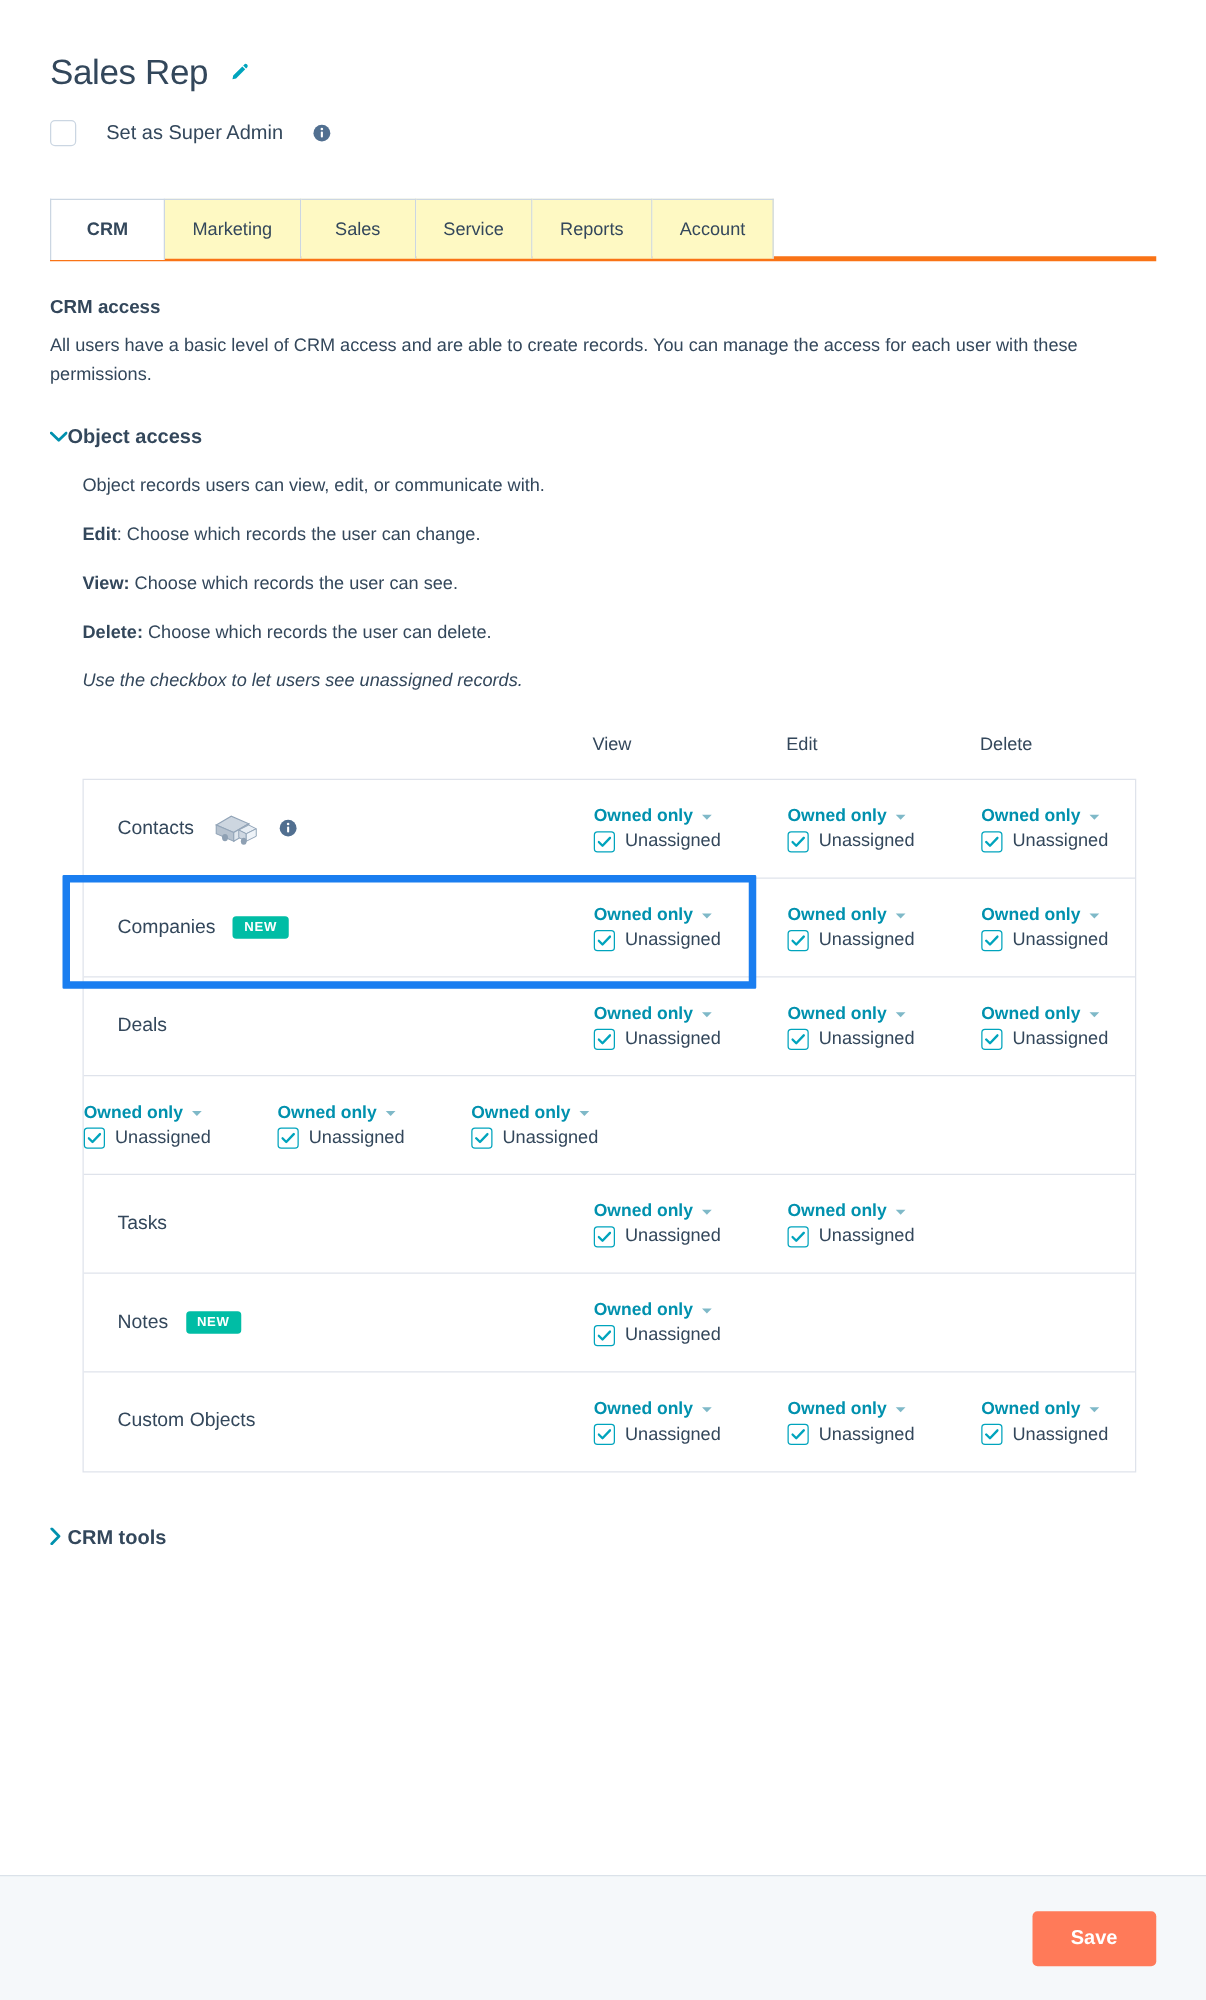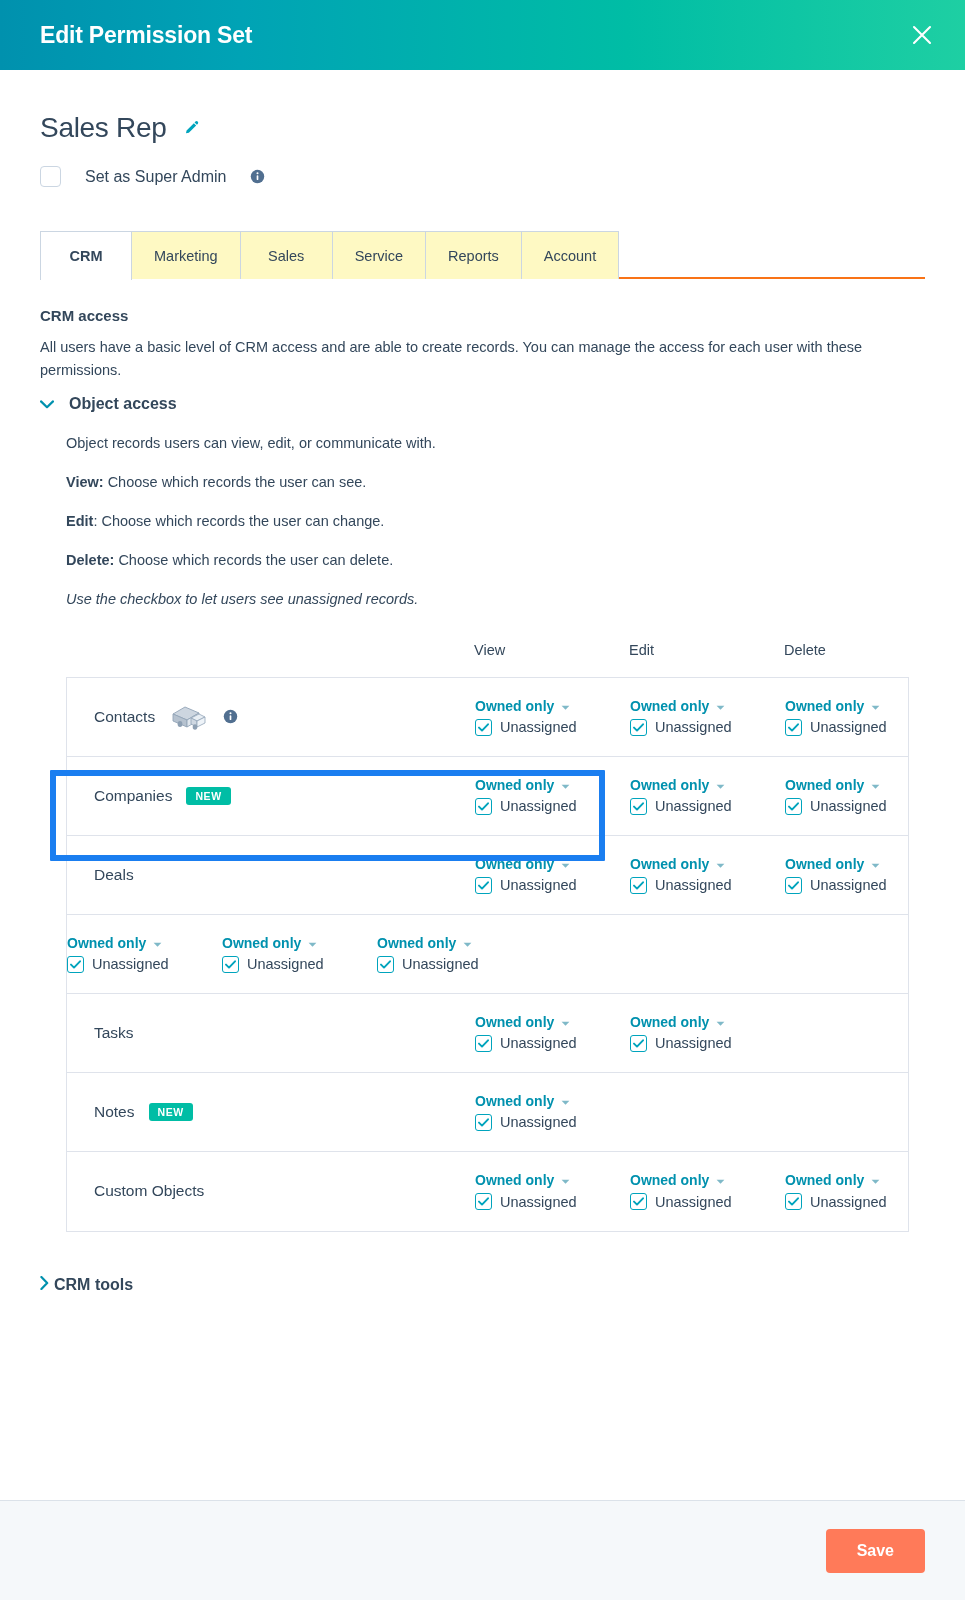--- a/index.html
+++ b/index.html
@@ -85,22 +85,22 @@
     font-size: 16px;
     color: #33475b;
     font-weight: 300;
   }
   .info-icon { display: inline-flex; align-items: center; cursor: pointer; }
 
   
   .tabs {
     margin-top: 44px;
     display: flex;
-    align-items: flex-start;
-    border-bottom: 2px solid #f97316;
+    align-items: center;
+    border-bottom: 4px solid #f97316;
     height: 48px;
   }
   .tab {
     height: 48px;
     padding: 0 22px;
     min-width: 92px;
     display: flex;
     align-items: center;
     justify-content: center;
     font-size: 14.5px;
@@ -131,24 +131,24 @@
   .section-desc {
     margin-top: 12px;
     font-size: 14.5px;
     line-height: 1.62;
     color: #33475b;
     font-weight: 300;
     max-width: 845px;
   }
 
   .accordion {
-    margin-top: 12px;
-    display: flex;
-    align-items: center;
-    gap: 15px;
+    margin-top: 28px;
+    display: flex;
+    align-items: center;
+    gap: 0;
     cursor: pointer;
   }
   .accordion-title {
     font-size: 16px;
     font-weight: bold;
     color: #33475b;
   }
 
   .accordion-content { padding-left: 26px; }
 
@@ -302,28 +302,20 @@
     cursor: pointer;
     font-family: "Liberation Sans", sans-serif;
     min-width: 86px;
   }
 </style>
 </head>
 <body>
 
 <div class="modal">
 
-  <div class="modal-header">
-    <div class="modal-title">Edit Permission Set</div>
-    <div class="close-btn">
-      <svg width="22" height="22" viewBox="0 0 22 22" aria-hidden="true">
-        <path d="M3 3 L19 19 M19 3 L3 19" stroke="#ffffff" stroke-width="2.1" stroke-linecap="round"></path>
-      </svg>
-    </div>
-  </div>
 
   <div class="modal-body">
 
     <div class="perm-name-row">
       <div class="perm-name">Sales Rep</div>
       <span class="pencil-icon">
         <svg width="17" height="17" viewBox="0 0 20 20" aria-hidden="true">
           <path d="M14.6 1.9a1.9 1.9 0 0 1 2.7 2.7l-1 1-2.7-2.7 1-1z" fill="#00a4bd"></path>
           <path d="M12.8 3.7l2.7 2.7-8.6 8.6-3.4.7.7-3.4 8.6-8.6z" fill="#00a4bd"></path>
         </svg>
@@ -372,24 +364,24 @@
           <path d="M1 1.4L7 7.2L13 1.4" stroke="#0091ae" stroke-width="2.2" fill="none" stroke-linecap="round" stroke-linejoin="round"></path>
         </svg>
       </span>
       <span class="accordion-title">Object access</span>
     </div>
 
     <div class="accordion-content">
       <div class="sub-desc">Object records users can view, edit, or communicate with.</div>
 
       <div class="def-line">
-        <b>View:</b><span> Choose which records the user can see.</span>
+        <b>Edit</b><span>: Choose which records the user can change.</span>
       </div>
       <div class="def-line">
-        <b>Edit</b><span>: Choose which records the user can change.</span>
+        <b>View:</b><span> Choose which records the user can see.</span>
       </div>
       <div class="def-line">
         <b>Delete:</b><span> Choose which records the user can delete.</span>
       </div>
 
       <div class="hint-line">Use the checkbox to let users see unassigned records.</div>
 
       <div class="perm-table">
         <div class="perm-head">
           <div class="col-obj"></div>

